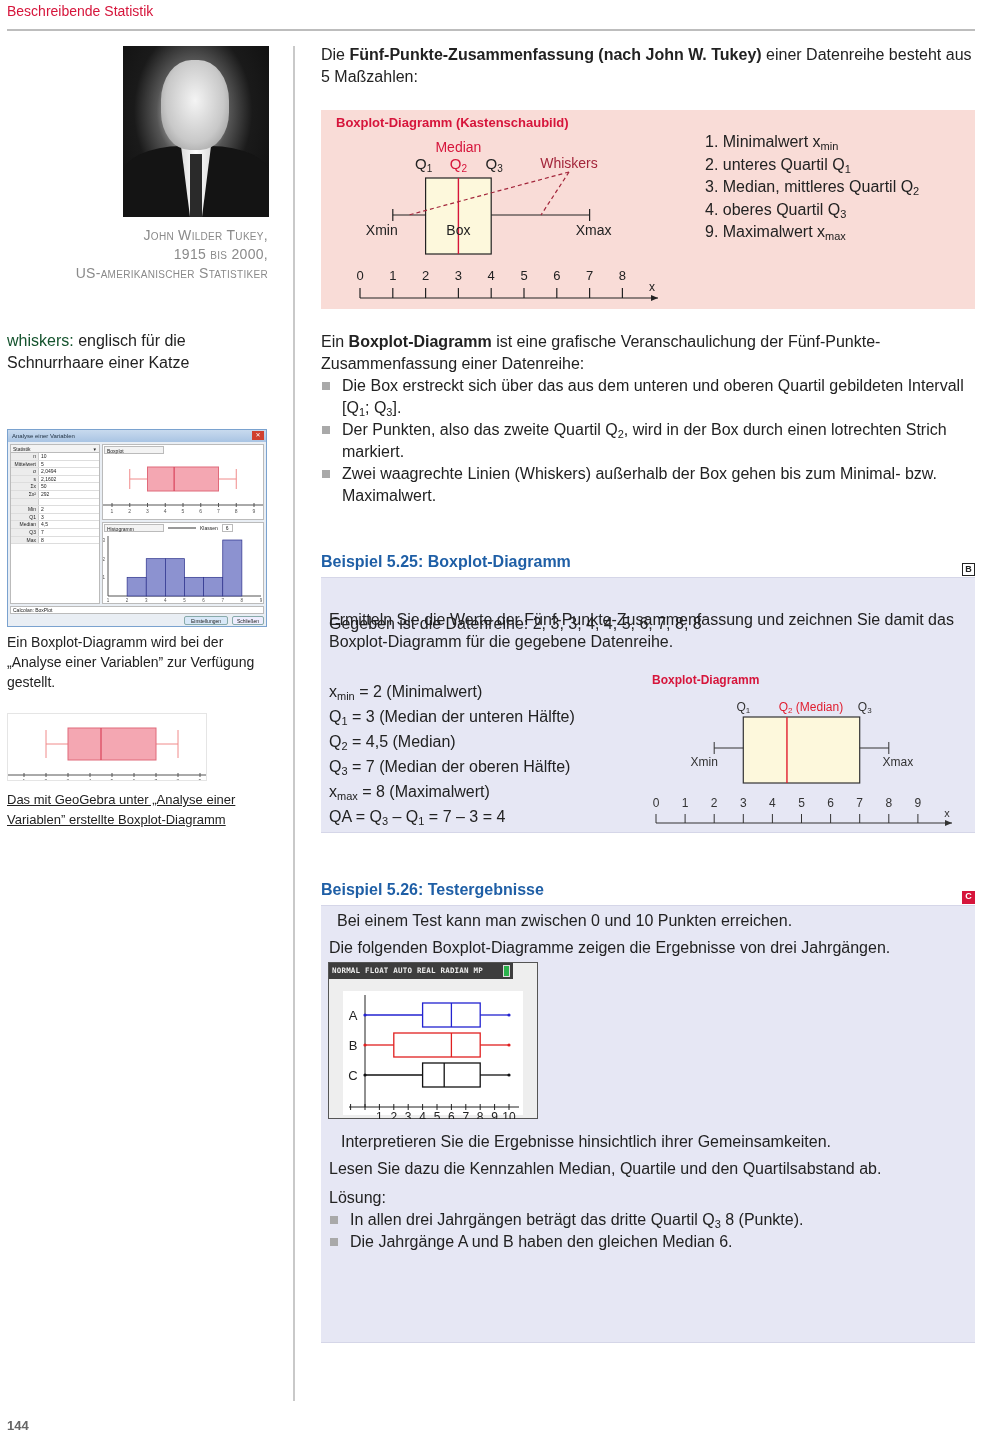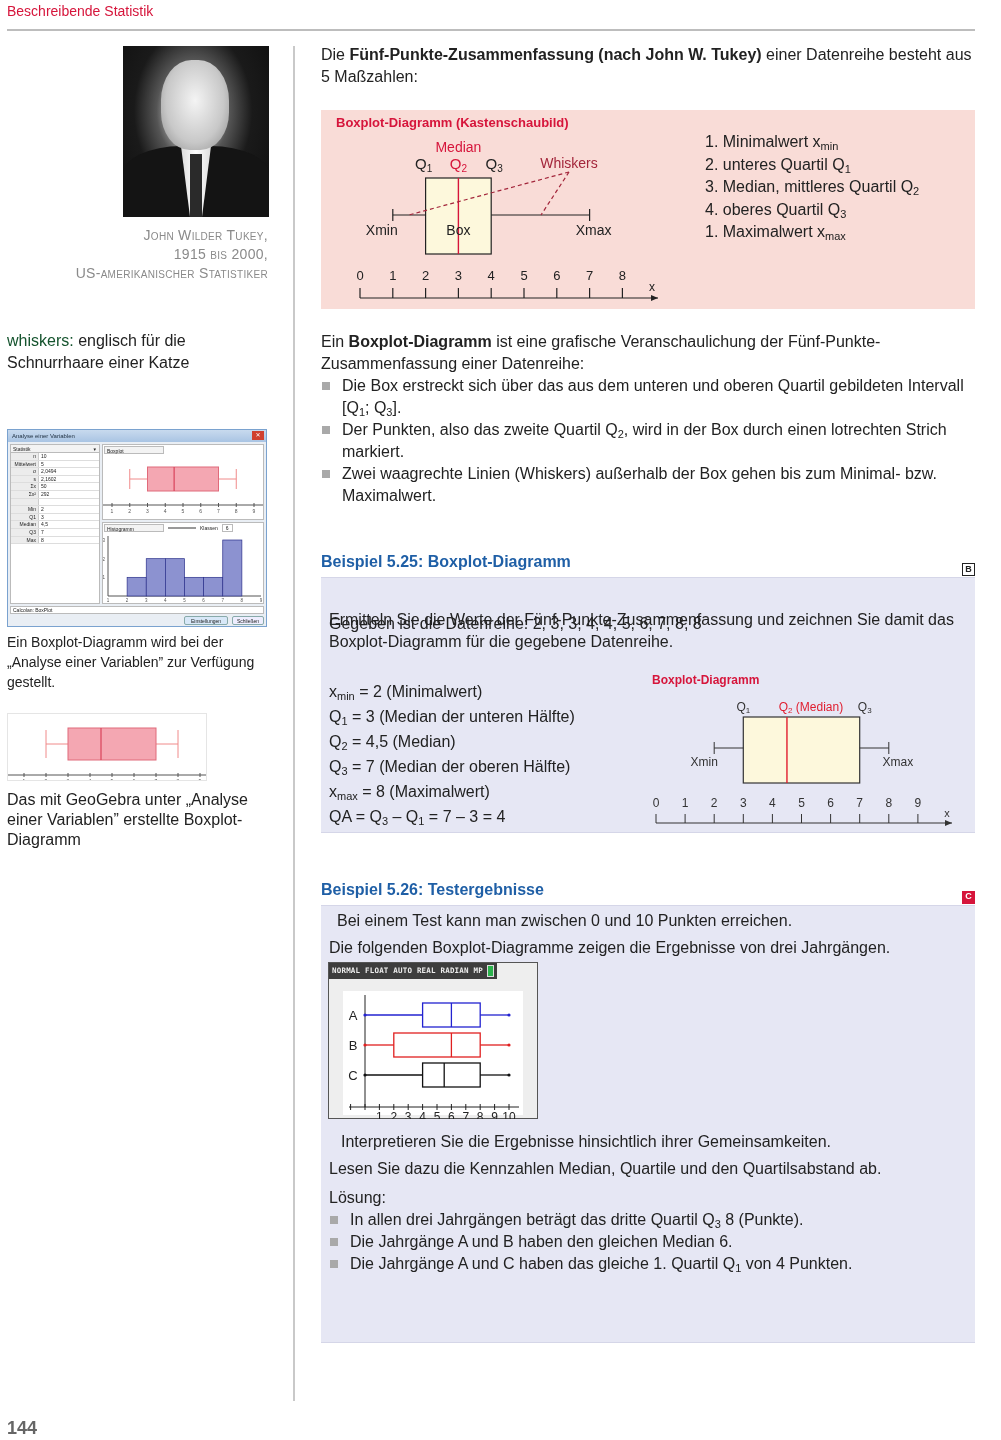--- a/index.html
+++ b/index.html
@@ -2,21 +2,21 @@
 <html><head>
 <meta charset="utf-8">
 <style>
   * { box-sizing: border-box; margin: 0; padding: 0; }
   html, body { width: 1001px; height: 1440px; background: #fff; overflow: hidden; }
   body { position: relative; font-family: "Liberation Sans", "DejaVu Sans", sans-serif; color: #222; }
   .abs { position: absolute; }
   .header-title { left: 7px; top: 3px; font-size: 14px; color: #d6153b; }
   .header-rule { left: 7px; top: 29px; width: 968px; height: 2px; background: #bdbdbd; }
   .col-rule { left: 293px; top: 46px; width: 2px; height: 1355px; background: #c9c9c9; }
-  .page-num { left: 7px; top: 1418px; font-size: 18px; color: #666; font-weight: bold; }
+  .page-num { left: 7px; top: 1418px; font-size: 13px; color: #666; font-weight: bold; }
 
   
   .portrait { left: 123px; top: 46px; width: 146px; height: 171px; background: radial-gradient(ellipse at 48% 38%, #f2f2f2 0%, #bcbcbc 18%, #555 34%, #1a1a1a 55%, #0d0d0d 100%); overflow: hidden; }
   .portrait .face { position: absolute; left: 38px; top: 14px; width: 68px; height: 90px; border-radius: 45% 45% 42% 42%; background: radial-gradient(ellipse at 50% 45%, #f4f4f4, #c8c8c8 60%, #8a8a8a); }
   .portrait .suit { position: absolute; left: 0; top: 100px; width: 146px; height: 71px; background: #141414; border-radius: 40% 40% 0 0; }
   .portrait .shirt { position: absolute; left: 58px; top: 100px; width: 30px; height: 71px; background: linear-gradient(90deg,#ddd,#fff,#ddd); clip-path: polygon(0 0,100% 0,70% 100%,30% 100%); }
   .portrait .tie { position: absolute; left: 67px; top: 108px; width: 12px; height: 63px; background: #2a2a2a; }
   .caption-tukey { left: 20px; top: 226px; width: 248px; text-align: right; font-size: 14px; line-height: 19px; color: #8a8a8a; font-variant: small-caps; letter-spacing: 0.3px; }
 
   .side-note { left: 7px; top: 330px; width: 270px; font-size: 16px; line-height: 22px; color: #222; }
@@ -31,21 +31,21 @@
   .gg-row { display: flex; height: 7.6px; border-bottom: 1px solid #ddd; font-size: 5px; line-height: 7px; }
   .gg-row .k { width: 28px; text-align: right; padding-right: 2px; background: #ececec; border-right: 1px solid #ccc; }
   .gg-row .v { flex: 1; padding-left: 2px; }
   .gg-right-top { position: absolute; left: 94px; top: 14px; width: 162px; height: 76px; background: #fff; border: 1px solid #bbb; }
   .gg-right-bot { position: absolute; left: 94px; top: 92px; width: 162px; height: 82px; background: #fff; border: 1px solid #bbb; }
   .gg-cmd { position: absolute; left: 2px; top: 176px; width: 254px; height: 8px; background: #fff; border: 1px solid #bbb; font-size: 5px; line-height: 7px; padding-left: 2px; }
   .gg-btn { position: absolute; top: 186px; height: 9px; font-size: 5px; line-height: 8px; text-align: center; border: 1px solid #8aa; border-radius: 2px; background: #eef; }
   .gg-caption { left: 7px; top: 632px; width: 270px; font-size: 14px; line-height: 20px; }
 
   .gg2-box { left: 7px; top: 713px; width: 200px; height: 68px; border: 1px solid #e5e5e5; }
-  .gg2-caption { left: 7px; top: 790px; width: 270px; font-size: 16px; line-height: 20px; }
+  .gg2-caption { left: 7px; top: 790px; width: 270px; font-size: 13px; line-height: 20px; text-decoration: underline; }
 
   
   .main-intro { left: 321px; top: 44px; width: 658px; font-size: 16px; line-height: 22px; }
   .main-intro b { font-weight: bold; }
   .pink-panel { left: 321px; top: 110px; width: 654px; height: 199px; background: #f9dcd7; }
   .pink-title { left: 336px; top: 115px; font-size: 13px; font-weight: bold; color: #d6153b; }
   .five-list { left: 705px; top: 131px; font-size: 16px; line-height: 22.5px; color: #222; }
   sub { font-size: 11px; vertical-align: -3px; line-height: 0; }
 
   .para2 { left: 321px; top: 331px; width: 656px; font-size: 16px; line-height: 22px; }
@@ -53,21 +53,21 @@
   .bul::before { content: ""; position: absolute; left: 1px; top: 7px; width: 8px; height: 8px; background: #a9a9a9; }
 
   .ex-title { font-size: 16px; font-weight: bold; color: #1f5fa6; }
   .ex-badge { width: 13px; height: 13px; font-size: 9px; font-weight: bold; line-height: 11px; text-align: center; }
   .badge-b { border: 1px solid #222; color: #222; background: #fff; }
   .badge-c { background: #d6153b; color: #fff; }
   .ex-panel { background: #e6e7f4; border-top: 1px solid #d5d6e8; border-bottom: 1px solid #d5d6e8; }
   .ex-text { font-size: 16px; line-height: 22px; }
 
   .calc-screen { left: 328px; top: 962px; width: 210px; height: 157px; border: 1px solid #555; background: #eee; }
-  .calc-bar { position: absolute; left: 0; top: 0; width: 168px; height: 16px; background: #3d3d3d; color: #eee; font-family: "DejaVu Sans Mono", monospace; font-size: 7.5px; font-weight: bold; line-height: 16px; padding-left: 3px; letter-spacing: 0.2px; }
+  .calc-bar { position: absolute; left: 0; top: 0; width: 184px; height: 16px; background: #3d3d3d; color: #eee; font-family: "DejaVu Sans Mono", monospace; font-size: 7.5px; font-weight: bold; line-height: 16px; padding-left: 3px; letter-spacing: 0.2px; }
   .calc-batt { position: absolute; right: 3px; top: 2px; width: 7px; height: 12px; border: 1px solid #ddd; background: #2bb24c; }
 
   svg text { font-family: "Liberation Sans", "DejaVu Sans", sans-serif; }
 </style>
 </head>
 <body>
 
 <div class="abs header-title">Beschreibende Statistik</div>
 <div class="abs header-rule"></div>
 <div class="abs col-rule"></div>
@@ -288,21 +288,21 @@
     <text x="259.59999999999997" y="148" font-size="13" fill="#222" text-anchor="middle">7</text>
     <line x1="292.4" y1="156" x2="292.4" y2="166" stroke="#222" stroke-width="1.2"></line>
     <text x="292.4" y="148" font-size="13" fill="#222" text-anchor="middle">8</text>
   </svg>
 
 <div class="abs five-list" id="five-list">
     <div><span>1. Minimalwert x</span><sub>min</sub></div>
     <div><span>2. unteres Quartil Q</span><sub>1</sub></div>
     <div><span>3. Median, mittleres Quartil Q</span><sub>2</sub></div>
     <div><span>4. oberes Quartil Q</span><sub>3</sub></div>
-    <div><span>1. Maximalwert x</span><sub>max</sub></div>
+    <div><span>9. Maximalwert x</span><sub>max</sub></div>
   </div>
 
 <div class="abs para2">
   <div><span>Ein </span><b>Boxplot-Diagramm</b><span> ist eine grafische Veranschaulichung der Fünf-Punkte-Zusammenfassung einer Datenreihe:</span></div>
   <div id="def-bullets">
       <div class="bul"><span>Die Box erstreckt sich über das aus dem unteren und oberen Quartil gebildeten Intervall [Q</span><sub>1</sub><span>; Q</span><sub>3</sub><span>].</span></div>
       <div class="bul"><span>Der Punkten, also das zweite Quartil Q</span><sub>2</sub><span>, wird in der Box durch einen lotrechten Strich markiert.</span></div>
       <div class="bul"><span>Zwei waagrechte Linien (Whiskers) außerhalb der Box gehen bis zum Minimal- bzw. Maximalwert.</span></div>
     </div>
 </div>
@@ -418,14 +418,13 @@
       <circle cx="36" cy="96" r="1.6" fill="#111111"></circle>
     </svg>
 </div>
 
 <div class="abs ex-text" style="left:329px;top:1131px;margin-left:12px;">Interpretieren Sie die Ergebnisse hinsichtlich ihrer Gemeinsamkeiten.</div>
 <div class="abs ex-text" style="left:329px;top:1158px;">Lesen Sie dazu die Kennzahlen Median, Quartile und den Quartilsabstand ab.</div>
 <div class="abs ex-text" style="left:329px;top:1187px;">Lösung:</div>
 <div class="abs ex-text" style="left:329px;top:1209px;width:600px;" id="solutions">
     <div class="bul"><span>In allen drei Jahrgängen beträgt das dritte Quartil Q</span><sub>3</sub><span> 8 (Punkte).</span></div>
     <div class="bul"><span>Die Jahrgänge A und B haben den gleichen Median 6.</span></div>
-    <div class="bul"><span>Die Jahrgänge A und C haben das gleiche 1. Quartil Q</span><sub>1</sub><span> von 4 Punkten.</span></div>
   </div>
 
 </body></html>

